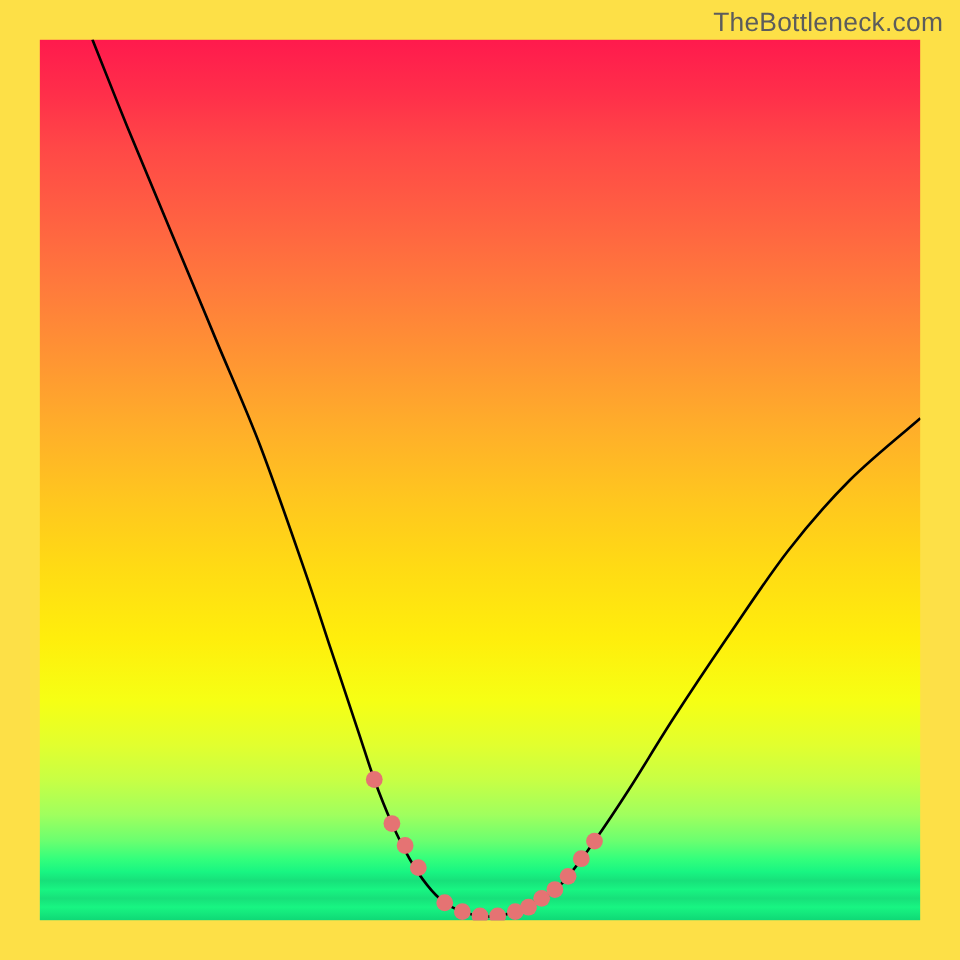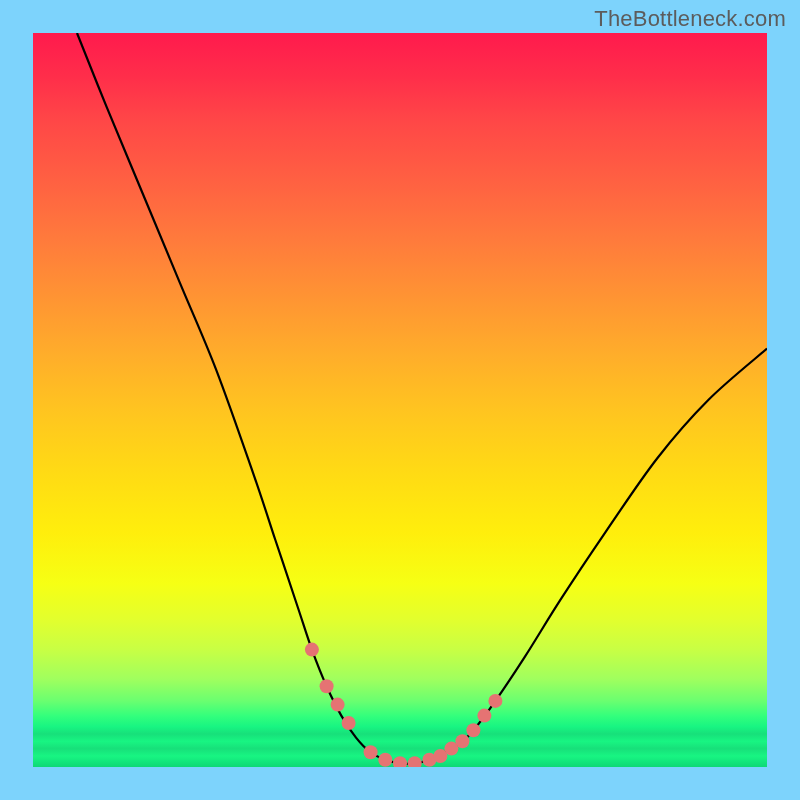--- a/index.html
+++ b/index.html
@@ -10,21 +10,21 @@
     background: #000;
     font-family: Arial, Helvetica, sans-serif;
     overflow: hidden;
   }
   .frame {
     position: absolute;
     top: 0;
     left: 0;
     width: 800px;
     height: 800px;
-    background: #7dd3fc;
+    background: #fde047;
   }
   .plot-area {
     position: absolute;
     top: 33px;
     left: 33px;
     width: 734px;
     height: 734px;
     overflow: hidden;
   }
   .gradient-bg {

